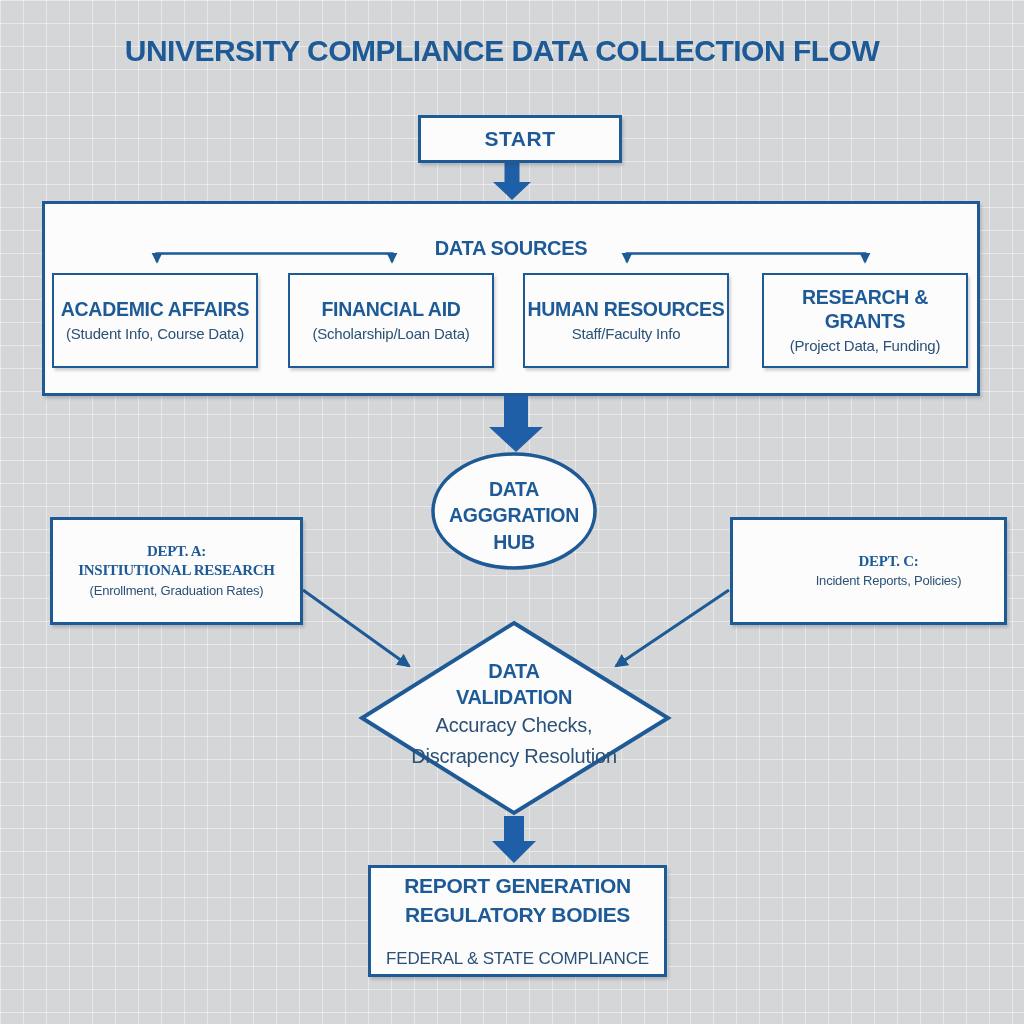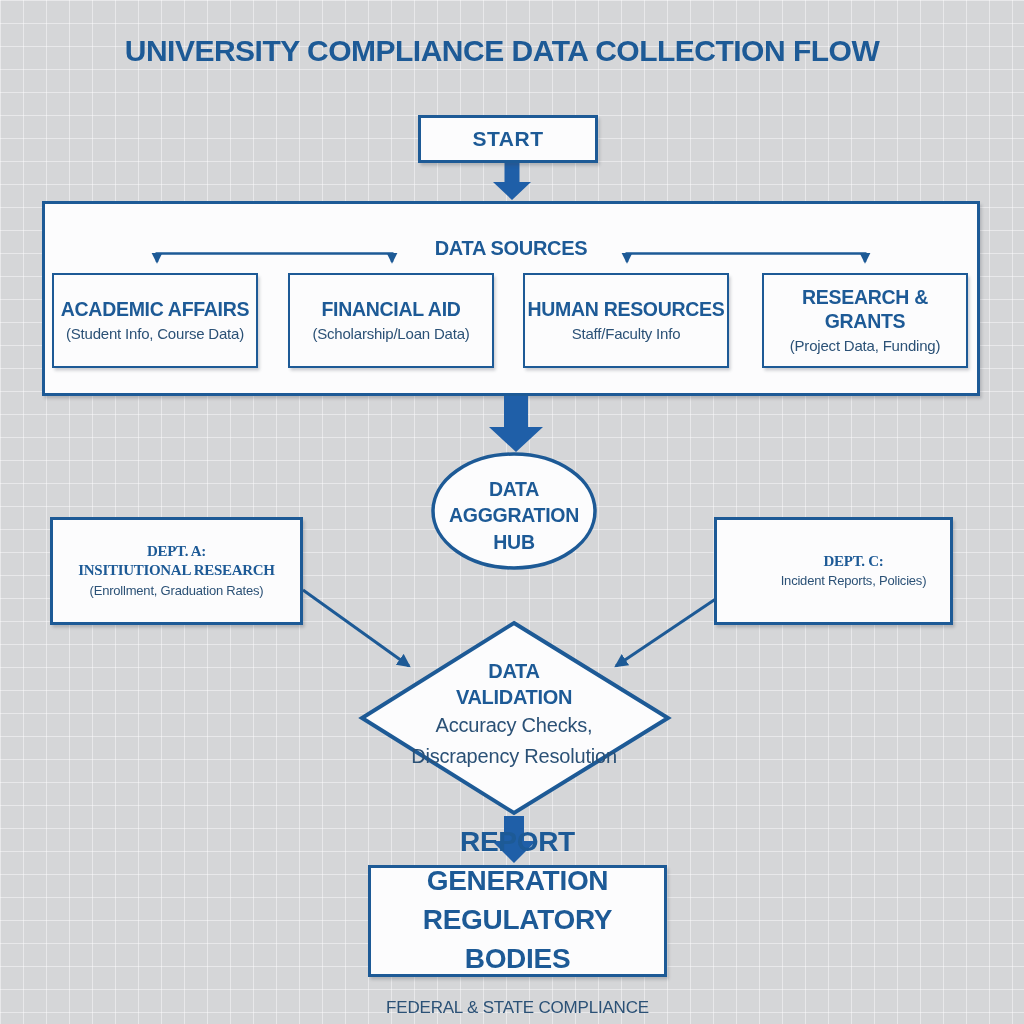--- a/index.html
+++ b/index.html
@@ -30,42 +30,42 @@
   }
   svg.connectors{position:absolute;left:0;top:0;}
   .box{
     position:absolute;background:var(--node-fill);
     border:3px solid var(--primary);
     display:flex;flex-direction:column;align-items:center;justify-content:center;
     text-align:center;color:var(--primary);
     box-shadow:1.5px 2.5px 3px rgba(60,65,75,.25);
   }
   .start{
-    left:418px;top:115px;width:180px;height:48px;
+    left:418px;top:115px;width:204px;height:48px;
     font-size:21px;font-weight:bold;letter-spacing:.5px;
   }
   .container-box{
     position:absolute;left:42px;top:201px;width:938px;height:195px;
     background:var(--node-fill);border:3px solid var(--primary);
     box-shadow:1.5px 2.5px 3px rgba(60,65,75,.25);
   }
   .container-title{
     position:absolute;left:0;top:33px;width:100%;text-align:center;
     font-size:20px;font-weight:bold;color:var(--primary);letter-spacing:-0.3px;
   }
   .source{top:273px;width:206px;height:95px;border-width:2.5px;}
   .box-title{font-size:19.5px;font-weight:bold;letter-spacing:-0.3px;line-height:1.25;}
   .box-sub{font-size:15px;color:var(--secondary-text);letter-spacing:-0.2px;line-height:1.4;margin-top:2px;}
   .dept{top:517px;height:108px;}
   .dept-a{left:50px;width:253px;}
-  .dept-c{left:714px;width:239px;padding-left:40px;}
+  .dept-c{left:730px;width:277px;padding-left:40px;}
   .dept .box-title{font-size:15px;font-family:Liberation Serif, serif;}
   .dept .box-sub{font-size:13px;}
   .report{left:368px;top:865px;width:299px;height:112px;}
-  .report .box-title{font-size:28px;line-height:1.4;}
+  .report .box-title{font-size:21px;line-height:1.4;}
   .report .box-sub{font-size:17px;margin-top:18px;letter-spacing:-0.2px;}
   .hub-text{
     position:absolute;left:434px;top:476px;width:160px;
     display:flex;flex-direction:column;align-items:center;
     font-size:19.5px;font-weight:bold;color:var(--primary);
     line-height:1.35;letter-spacing:-0.3px;text-align:center;
   }
   .diamond-text{
     position:absolute;left:389px;top:658px;width:250px;
     display:flex;flex-direction:column;align-items:center;

